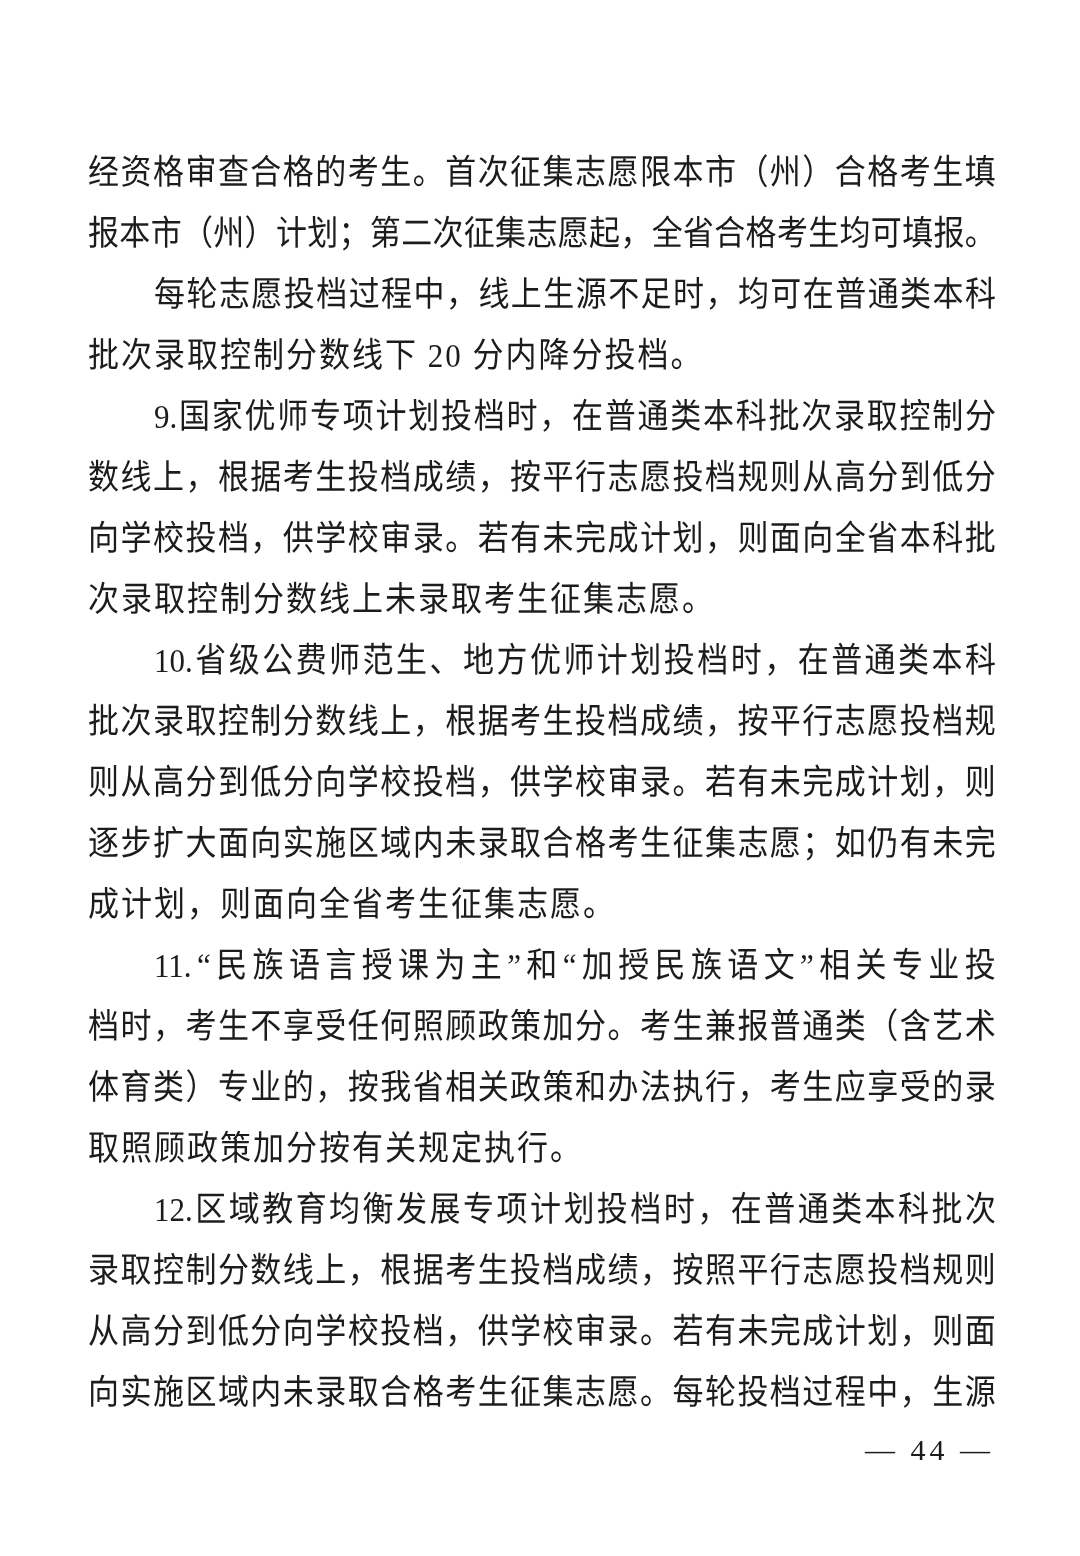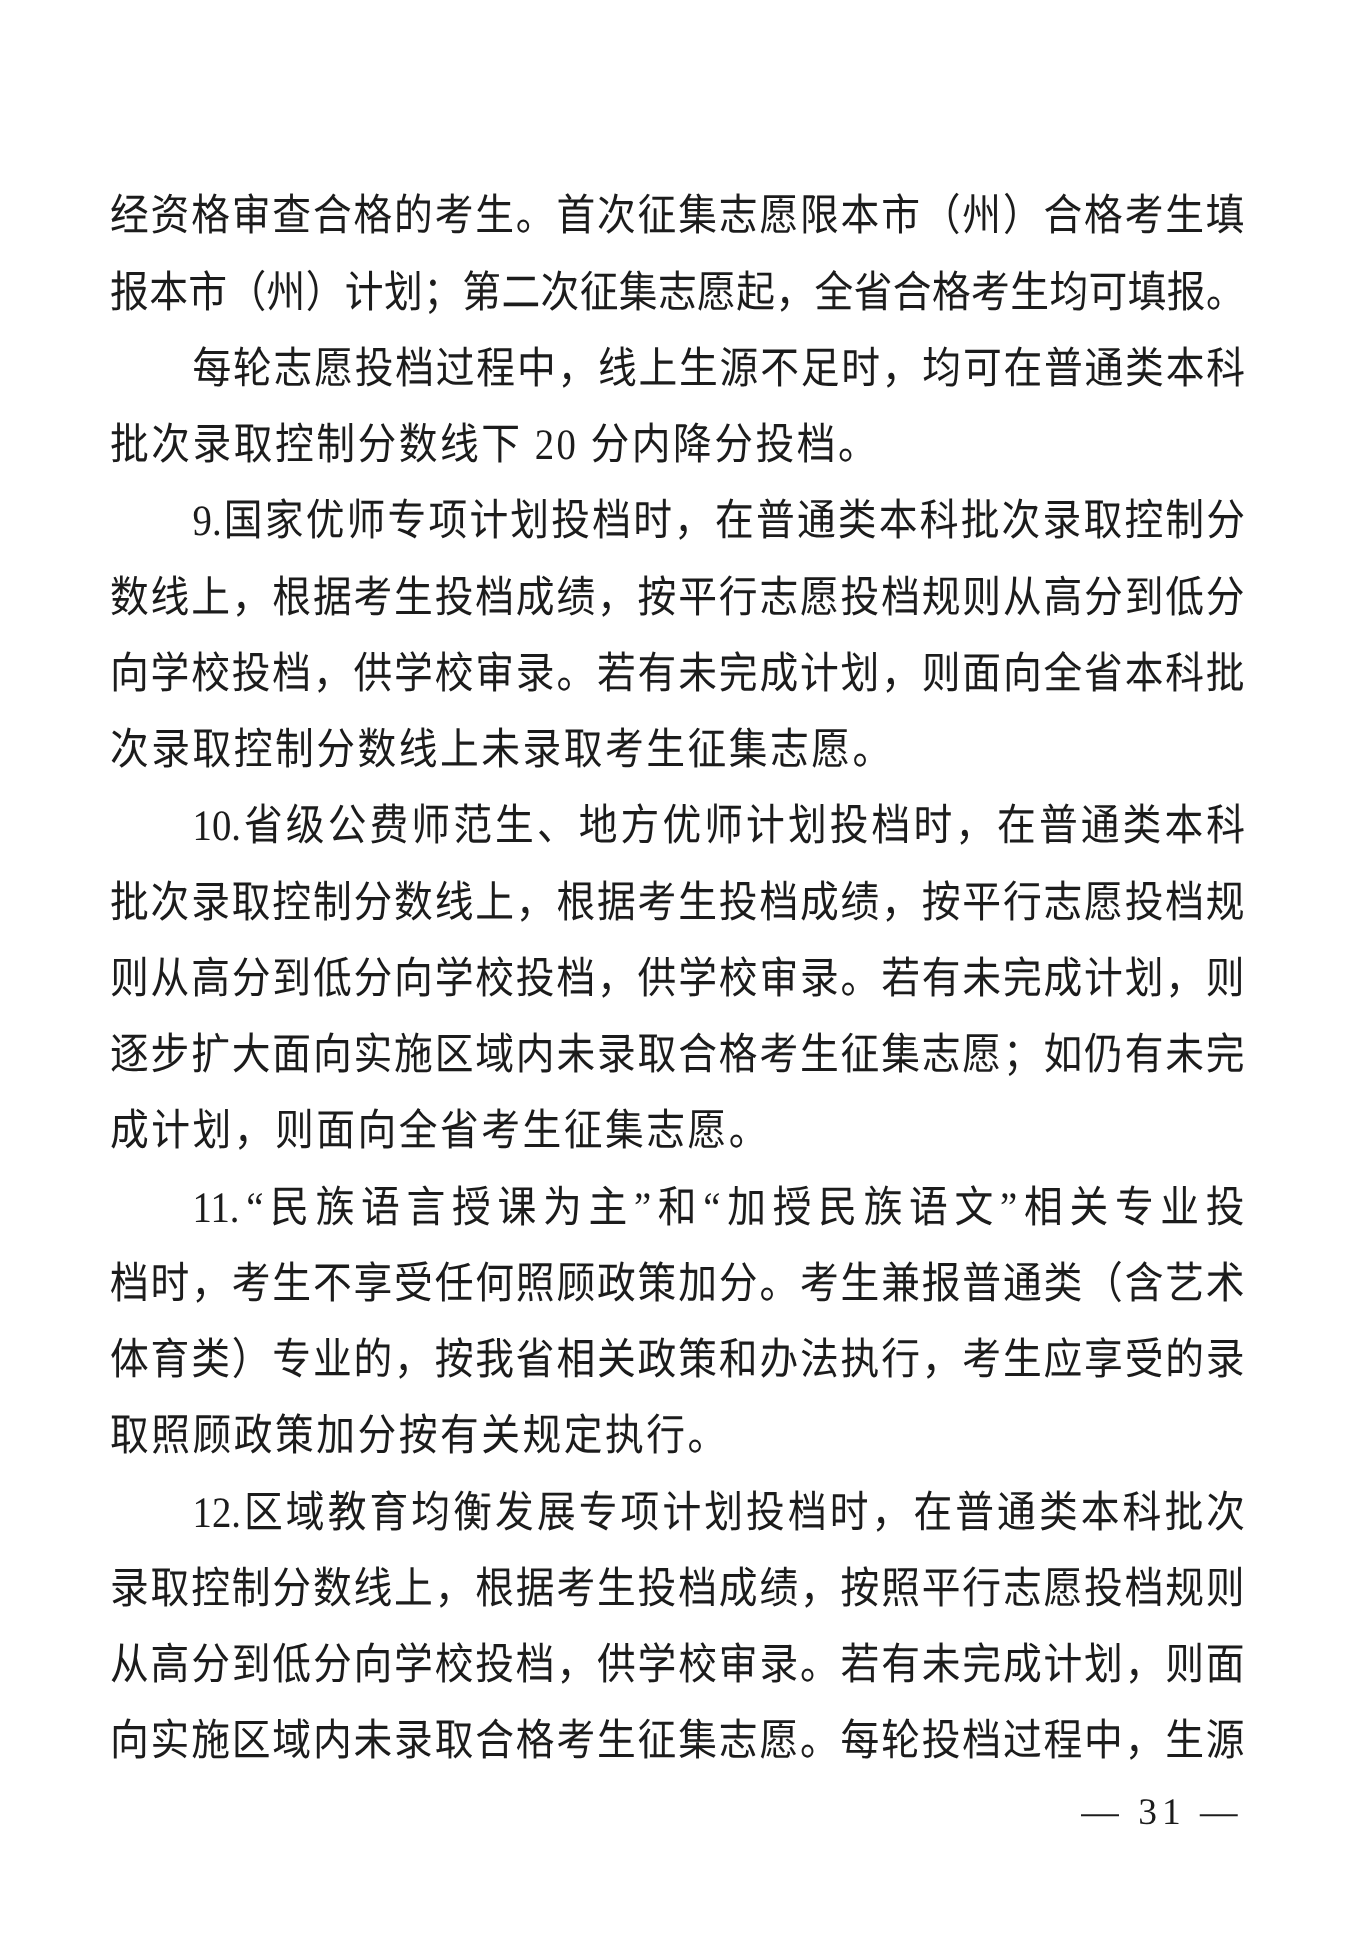--- a/index.html
+++ b/index.html
@@ -554,14 +554,14 @@
         <span>投</span>
         <span>档</span>
         <span>过</span>
         <span>程</span>
         <span>中</span>
         <span>，</span>
         <span>生</span>
         <span>源</span>
       </div>
     </div>
-  <div class="footer">— 31 —</div>
+  <div class="footer">— 44 —</div>
 </div>
 
 </body></html>

